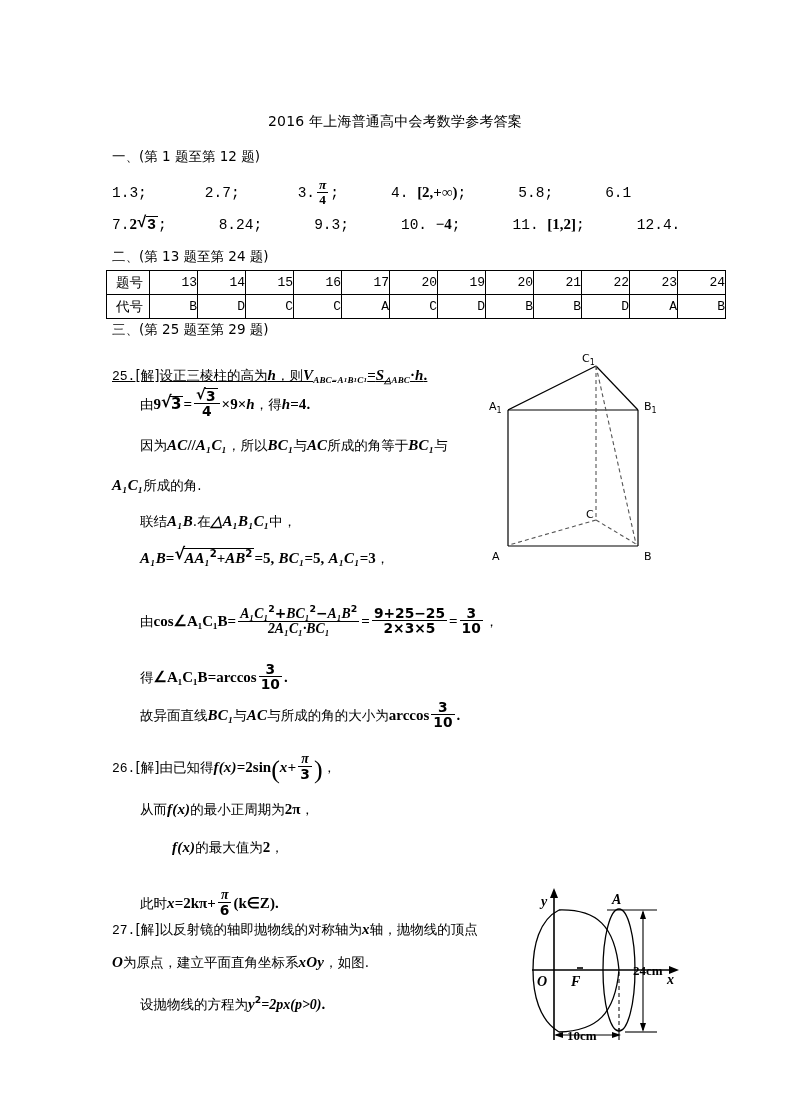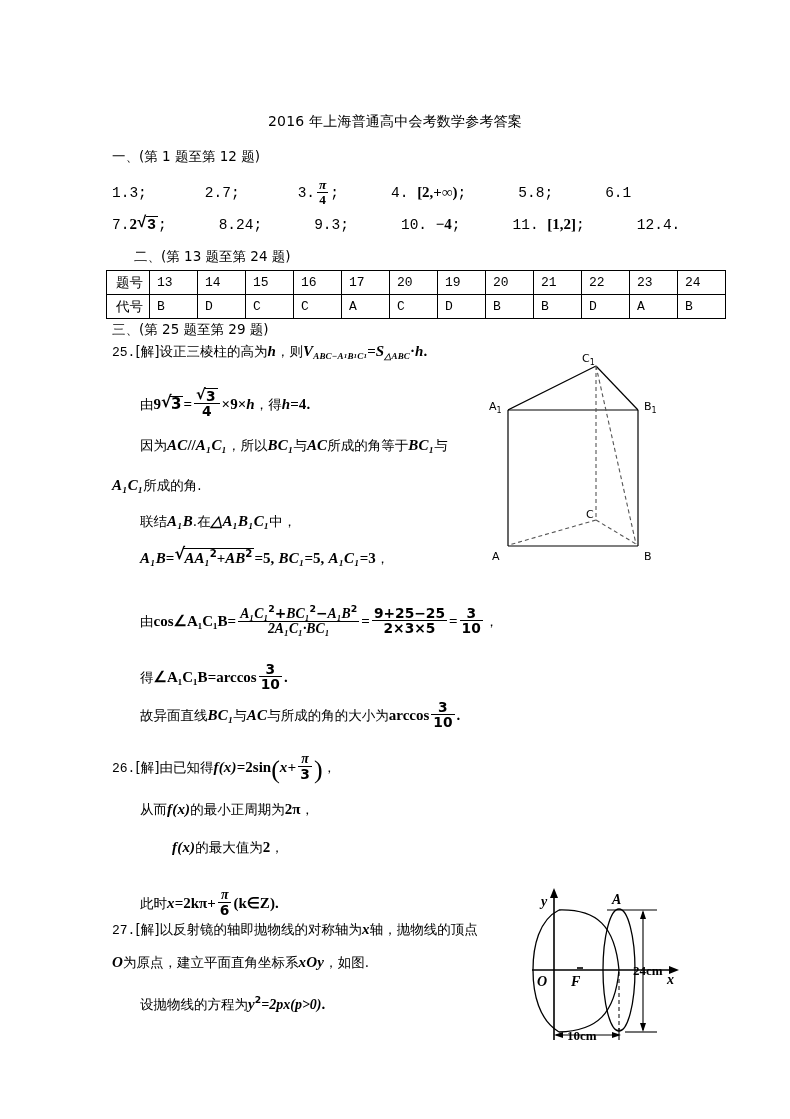--- a/index.html
+++ b/index.html
@@ -28,51 +28,51 @@
   .sqrt:before{content:"\221A";position:absolute;left:0;top:-0.10em;font-size:1.06em;}
   .sqrt>.rad{border-top:1.4px solid #000;padding:0 2px 0 1px;display:inline-block;}
 
   
   #title{position:absolute;left:0;top:113px;width:790px;text-align:center;
          font-family:"DejaVu Sans", sans-serif;font-size:14px;letter-spacing:.2px;}
 
   
   .sect{position:absolute;font-family:"DejaVu Sans", sans-serif;font-size:13.5px;}
   #sect1{left:112px;top:148px;}
-  #sect2{left:112px;top:248px;margin-left:22px;}
+  #sect2{left:112px;top:248px;}
   #sect3{left:112px;top:321px;}
 
   
   .ansrow{position:absolute;left:112px;font-size:14.5px;white-space:nowrap;
           font-family:"Liberation Mono", monospace;}
   #ansrow1{top:178px;}
   #ansrow2{top:216px;}
   .ansrow .it{display:inline-block;}
   .ansrow .gap1{display:inline-block;width:58px;}
   .ansrow .gap2{display:inline-block;width:52px;}
 
   
   #anstable{position:absolute;left:106px;top:270px;border-collapse:collapse;border-radius:6px;}
-  #anstable td{border:1.3px solid #000;height:23px;text-align:left;
+  #anstable td{border:1.3px solid #000;height:23px;text-align:right;
                padding:0 0 0 7px;font-family:"Liberation Mono", monospace;font-size:13px;}
   #anstable td.hdr{font-family:"DejaVu Sans", sans-serif;font-size:13.5px;
                    width:39px;padding-left:3px;text-align:center;}
   #anstable td.cell{width:40px;}
 
   
   .line{position:absolute;font-family:"DejaVu Sans", sans-serif;font-size:13.5px;
         white-space:nowrap;line-height:1.0;}
   .line .m{font-family:"Liberation Serif", serif;font-weight:bold;font-style:italic;
            font-size:15px;letter-spacing:.2px;}
   .line .mn{font-family:"Liberation Serif", serif;font-weight:bold;font-style:normal;
             font-size:15px;}
   .qnum{font-family:"Liberation Mono", monospace;font-size:13px;}
 
   
-  #q25l1{left:112px;top:344px;}
+  #q25l1{left:112px;top:368px;text-decoration:underline;}
   #q25l2{left:140px;top:388px;}
   #q25l3{left:140px;top:438px;}
   #q25l4{left:112px;top:478px;}
   #q25l5{left:140px;top:514px;}
   #q25l6{left:140px;top:548px;}
   #q25l7{left:140px;top:604px;}
   #q25l8{left:140px;top:662px;}
   #q25l9{left:140px;top:700px;}
 
   

